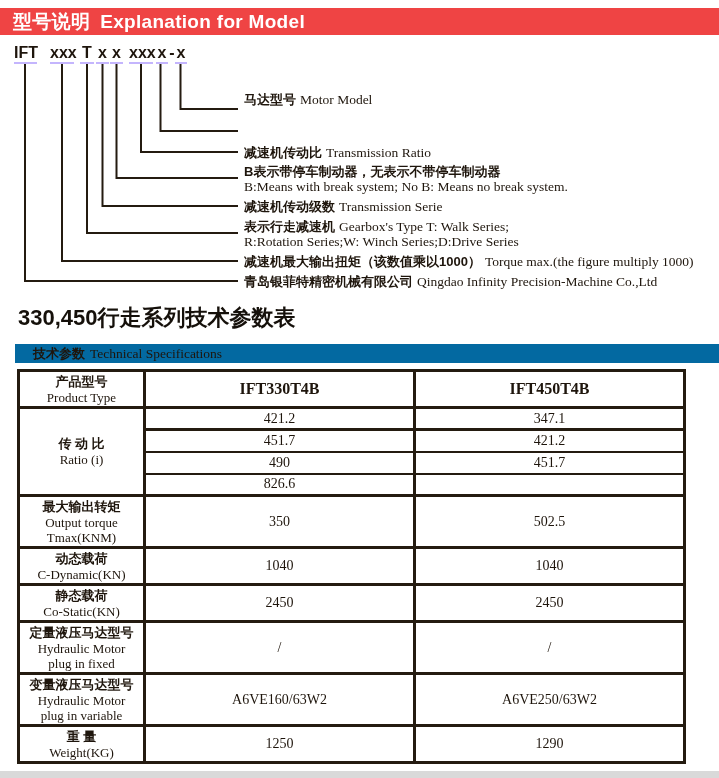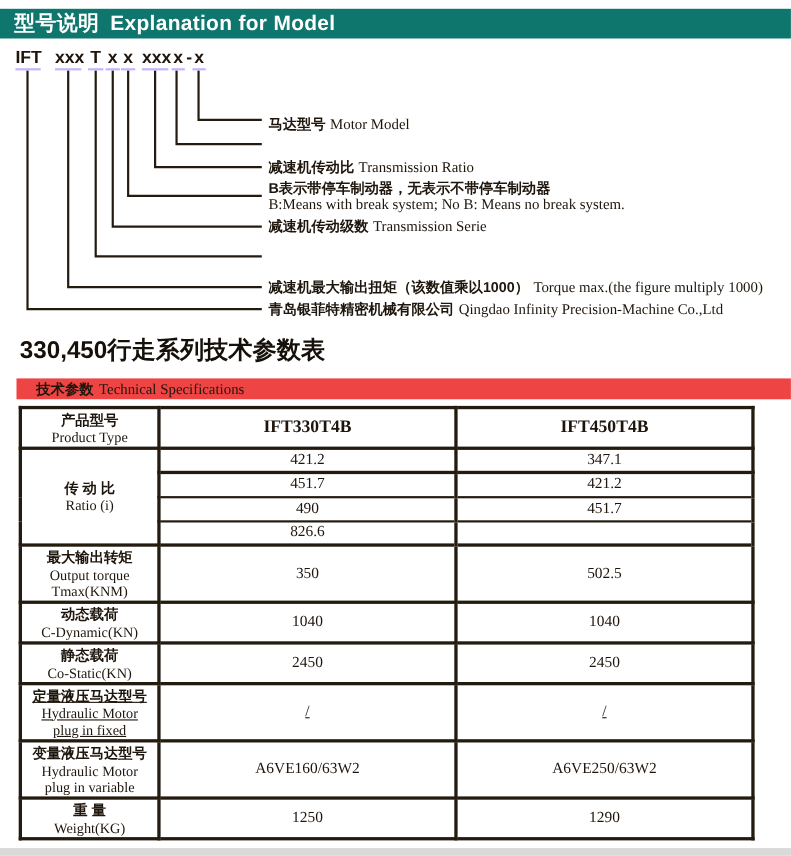--- a/index.html
+++ b/index.html
@@ -2,21 +2,21 @@
 <html><head>
 <meta charset="utf-8">
 <style>
   html,body{margin:0;padding:0;}
   body{
     width:719px;height:778px;position:relative;background:#ffffff;
     font-family:"Liberation Serif",serif;color:#1e150c;overflow:hidden;
   }
   
   .top-banner{
-    position:absolute;left:0;top:8px;width:719px;height:27px;background:#0f766e;
+    position:absolute;left:0;top:8px;width:719px;height:27px;background:#ef4444;
     color:#ffffff;font-family:"Liberation Sans",sans-serif;font-weight:bold;
     font-size:19px;line-height:27px;padding-left:13px;box-sizing:border-box;
     letter-spacing:.3px;
   }
   .top-banner .en{margin-left:10px;}
   
   .diagram{position:absolute;left:0;top:0;width:719px;height:300px;}
   .diagram svg{position:absolute;left:0;top:0;}
   .code-seg{
     position:absolute;top:45px;height:16px;text-align:center;
@@ -30,21 +30,21 @@
   .dlabel{position:absolute;left:244px;line-height:15px;white-space:nowrap;}
   .dlabel .zh{font-family:"Liberation Sans",sans-serif;font-weight:600;font-size:13px;}
   .dlabel .en{font-family:"Liberation Serif",serif;font-size:13.5px;}
   .dlabel .en2{display:block;font-family:"Liberation Serif",serif;font-size:13.5px;}
   
   .section-title{
     position:absolute;left:18px;top:303px;margin:0;
     font-family:"Liberation Sans",sans-serif;font-weight:bold;font-size:22px;color:#15100a;
   }
   .spec-banner{
-    position:absolute;left:15px;top:344px;width:704px;height:19px;background:#ef4444;
+    position:absolute;left:15px;top:344px;width:704px;height:19px;background:#0369a1;
     font-size:13px;line-height:19px;padding-left:18px;box-sizing:border-box;
   }
   .spec-banner .zh{font-family:"Liberation Sans",sans-serif;font-weight:600;}
   .spec-banner .en{font-family:"Liberation Serif",serif;margin-left:5px;font-size:13.5px;}
   
   table.spec{
     position:absolute;left:17px;top:369px;width:666px;
     border-collapse:collapse;table-layout:fixed;
   }
   table.spec td,table.spec th{
@@ -82,35 +82,40 @@
   <span class="code-seg" style="left:14px;width:23px;">IFT</span>
   <span class="code-seg" style="left:50px;width:24px;">xxx</span>
   <span class="code-seg" style="left:80px;width:14px;">T</span>
   <span class="code-seg" style="left:96px;width:13px;">x</span>
   <span class="code-seg" style="left:110px;width:13px;">x</span>
   <span class="code-seg" style="left:129px;width:24px;">xxx</span>
   <span class="code-seg" style="left:156px;width:12px;">x</span>
   <span class="code-dash" style="left:168px;width:8px;">-</span>
   <span class="code-seg" style="left:175px;width:12px;">x</span>
 
-  <div class="dlabel" style="top:105px;">
+  <div class="dlabel" style="top:91px;">
     <span class="zh">马达型号</span>
     <span class="en">Motor Model</span>
   </div>
   <div class="dlabel" style="top:144px;">
     <span class="zh">减速机传动比</span>
     <span class="en">Transmission Ratio</span>
   </div>
   <div class="dlabel" style="top:163px;">
     <span class="zh">B表示带停车制动器，无表示不带停车制动器</span>
     <span class="en2">B:Means with break system; No B: Means no break system.</span>
   </div>
   <div class="dlabel" style="top:198px;">
     <span class="zh">减速机传动级数</span>
     <span class="en">Transmission  Serie</span>
+  </div>
+  <div class="dlabel" style="top:218px;">
+    <span class="zh">表示行走减速机</span>
+    <span class="en">Gearbox's Type T: Walk Series;</span>
+    <span class="en2">R:Rotation Series;W: Winch Series;D:Drive Series</span>
   </div>
   <div class="dlabel" style="top:253px;">
     <span class="zh">减速机最大输出扭矩（该数值乘以1000）</span>
     <span class="en">Torque max.(the figure multiply 1000)</span>
   </div>
   <div class="dlabel" style="top:273px;">
     <span class="zh">青岛银菲特精密机械有限公司</span>
     <span class="en">Qingdao Infinity Precision-Machine Co.,Ltd</span>
   </div>
 </div>
@@ -174,21 +179,21 @@
       <td class="val">1040</td>
     </tr>
     <tr style="height:37px;">
       <td>
         <span class="cell-zh">静态载荷</span>
         <span class="cell-en">Co-Static(KN)</span>
       </td>
       <td class="val">2450</td>
       <td class="val">2450</td>
     </tr>
-    <tr style="height:52px;text-decoration:underline;">
+    <tr style="height:52px;">
       <td>
         <span class="cell-zh">定量液压马达型号</span>
         <span class="cell-en">Hydraulic Motor</span>
         <span class="cell-en">plug in fixed</span>
       </td>
       <td class="val">/</td>
       <td class="val">/</td>
     </tr>
     <tr style="height:52px;">
       <td>

